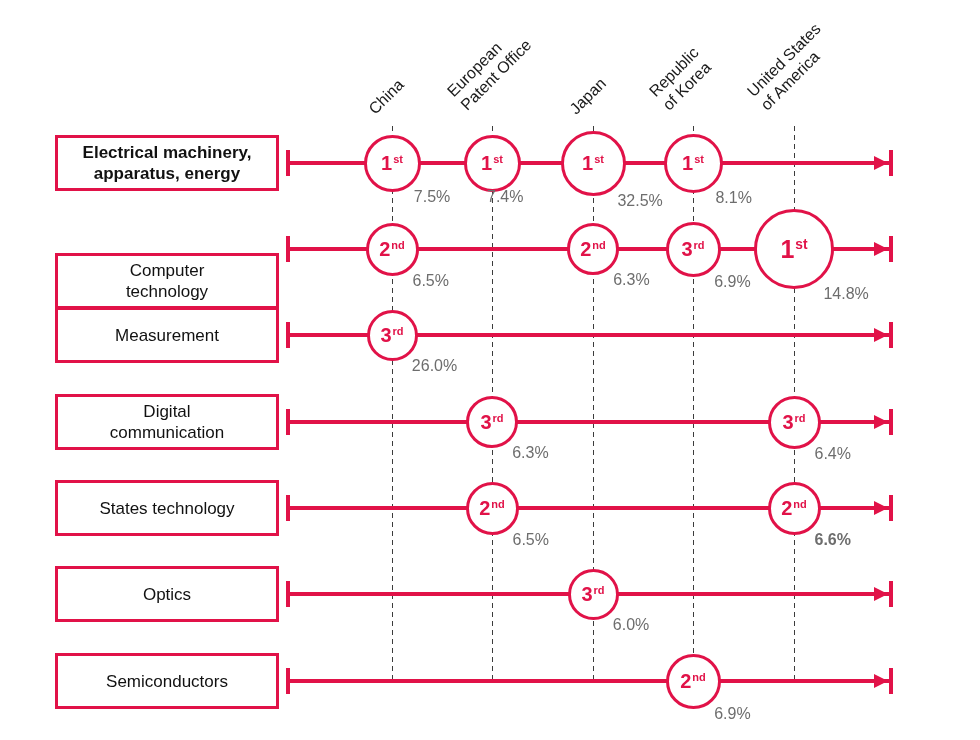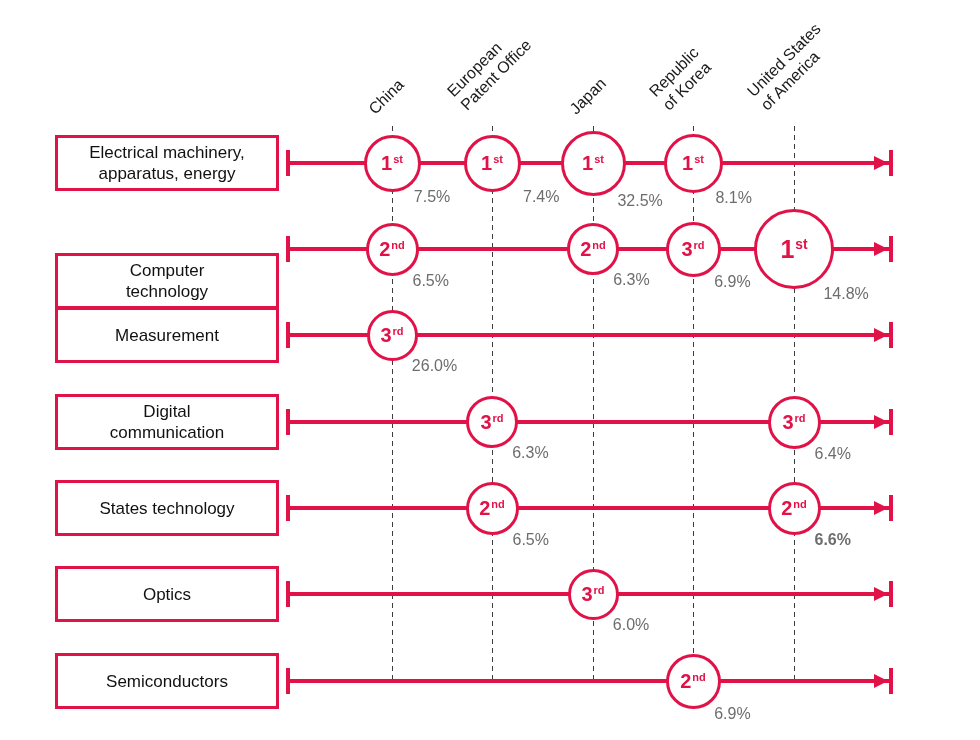--- a/index.html
+++ b/index.html
@@ -82,34 +82,34 @@
     <div class="dash-line" style="left: 692.5px; top: 126px; height: 556px;"></div>
     <div class="dash-line" style="left: 793.5px; top: 126px; height: 556px;"></div>
     <div class="col-label" style="left: 378px; bottom: 622px;">China</div>
     <div class="col-label" style="left: 470px; bottom: 626px;">European
 Patent Office</div>
     <div class="col-label" style="left: 579px; bottom: 622px;">Japan</div>
     <div class="col-label" style="left: 672px; bottom: 626px;">Republic
 of Korea</div>
     <div class="col-label" style="left: 770px; bottom: 626px;">United States
 of America</div>
-    <div class="row-box" style="top: 135px;">Electrical machinery,
+    <div class="row-box" style="top: 135px; font-weight: bold;">Electrical machinery,
 apparatus, energy</div>
     <div class="axis-line" style="left: 288px; top: 161px; width: 605px; height: 4px;"></div>
     <div class="axis-cap" style="left: 286px; top: 150px;"></div>
     <div class="axis-cap" style="left: 889px; top: 150px;"></div>
     <div class="arrow-head" style="left: 874px; top: 156px;"></div>
     <div class="bubble" style="left: 363.5px; top: 134.5px; width: 57px; height: 57px;">
       <span class="rank" style="font-size: 20px;"><span>1</span><sup>st</sup></span>
     </div>
     <div class="share" style="left: 413.81px; top: 187.5px;">7.5%</div>
     <div class="bubble" style="left: 463.5px; top: 134.5px; width: 57px; height: 57px;">
       <span class="rank" style="font-size: 20px;"><span>1</span><sup>st</sup></span>
     </div>
-    <div class="share" style="left: 523px; top: 187.5px;">7.4%</div>
+    <div class="share" style="left: 487px; top: 187.5px;">7.4%</div>
     <div class="bubble" style="left: 560.5px; top: 130.5px; width: 65px; height: 65px;">
       <span class="rank" style="font-size: 20px;"><span>1</span><sup>st</sup></span>
     </div>
     <div class="share" style="left: 617.45px; top: 191.5px;">32.5%</div>
     <div class="bubble" style="left: 663.5px; top: 133.5px; width: 59px; height: 59px;">
       <span class="rank" style="font-size: 20px;"><span>1</span><sup>st</sup></span>
     </div>
     <div class="share" style="left: 715.47px; top: 188.5px;">8.1%</div>
     <div class="row-box" style="top: 221px; margin-top: 32px;">Computer
 technology</div>

